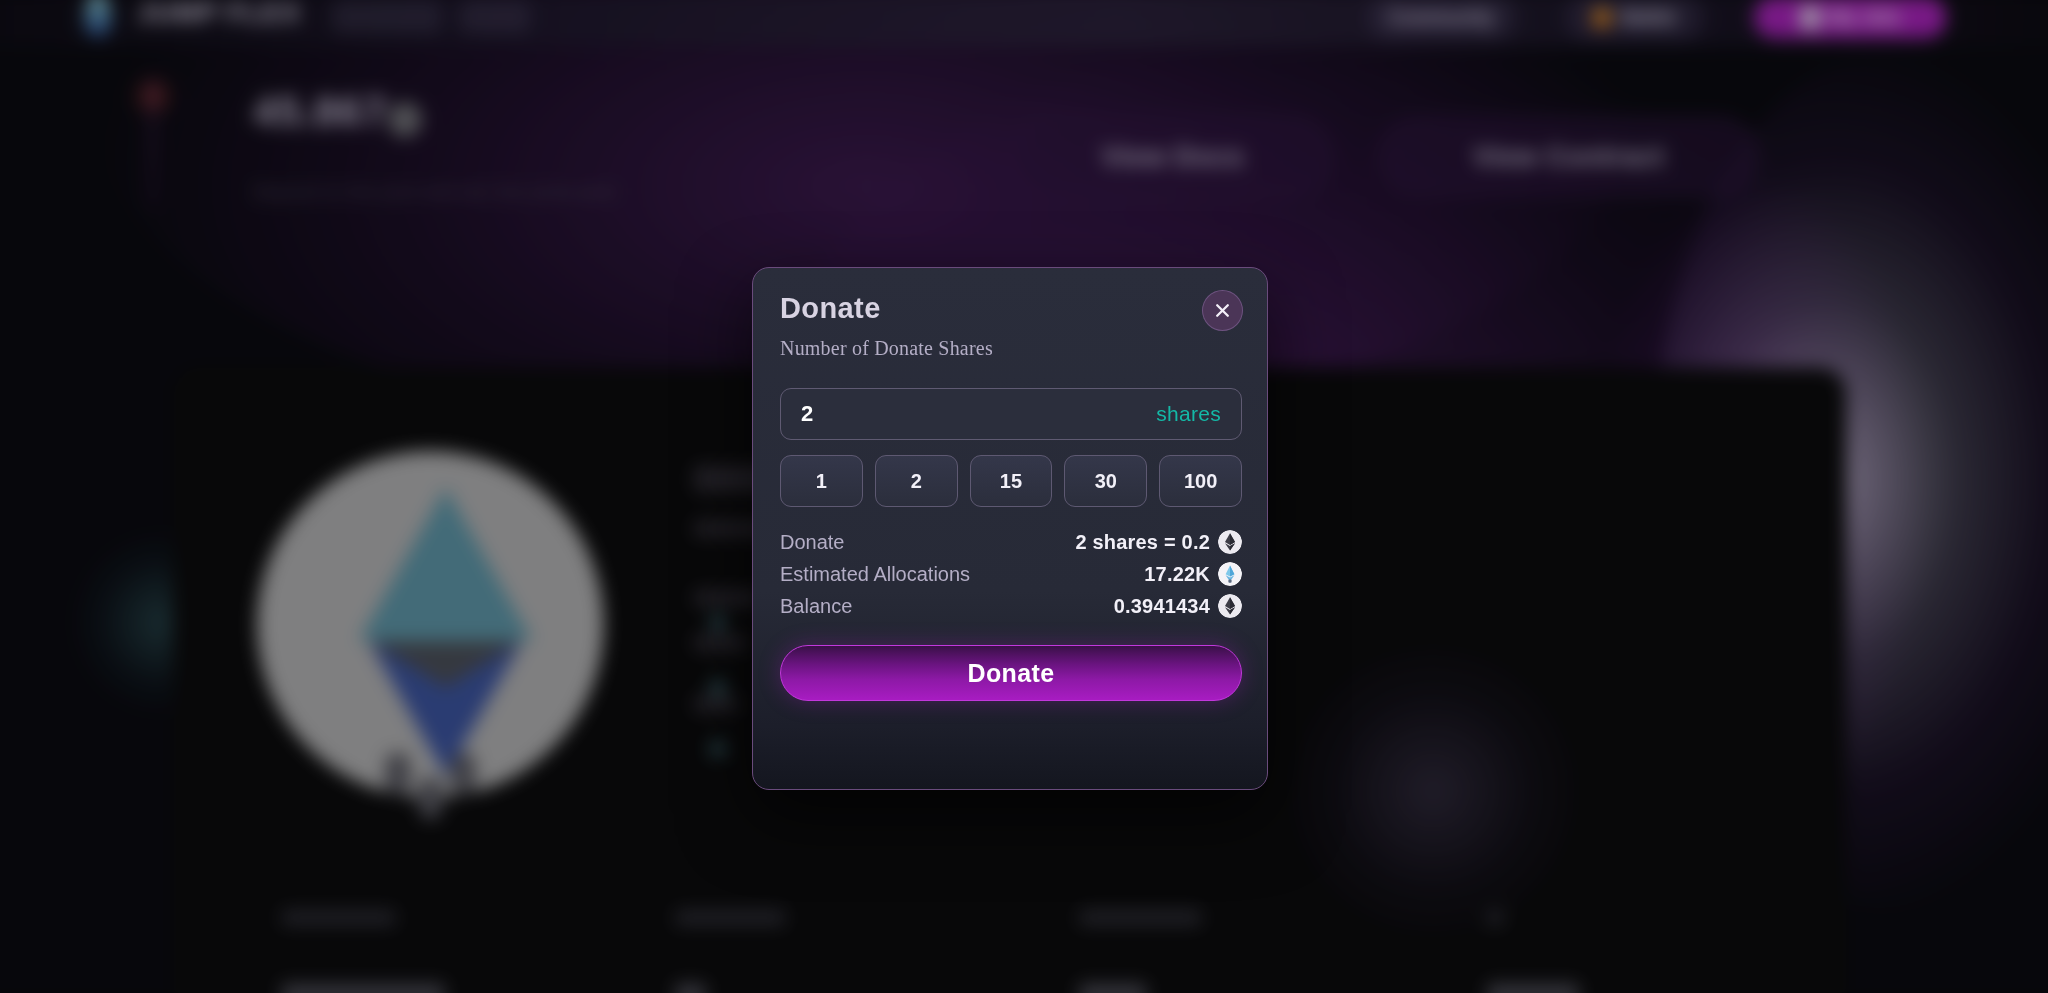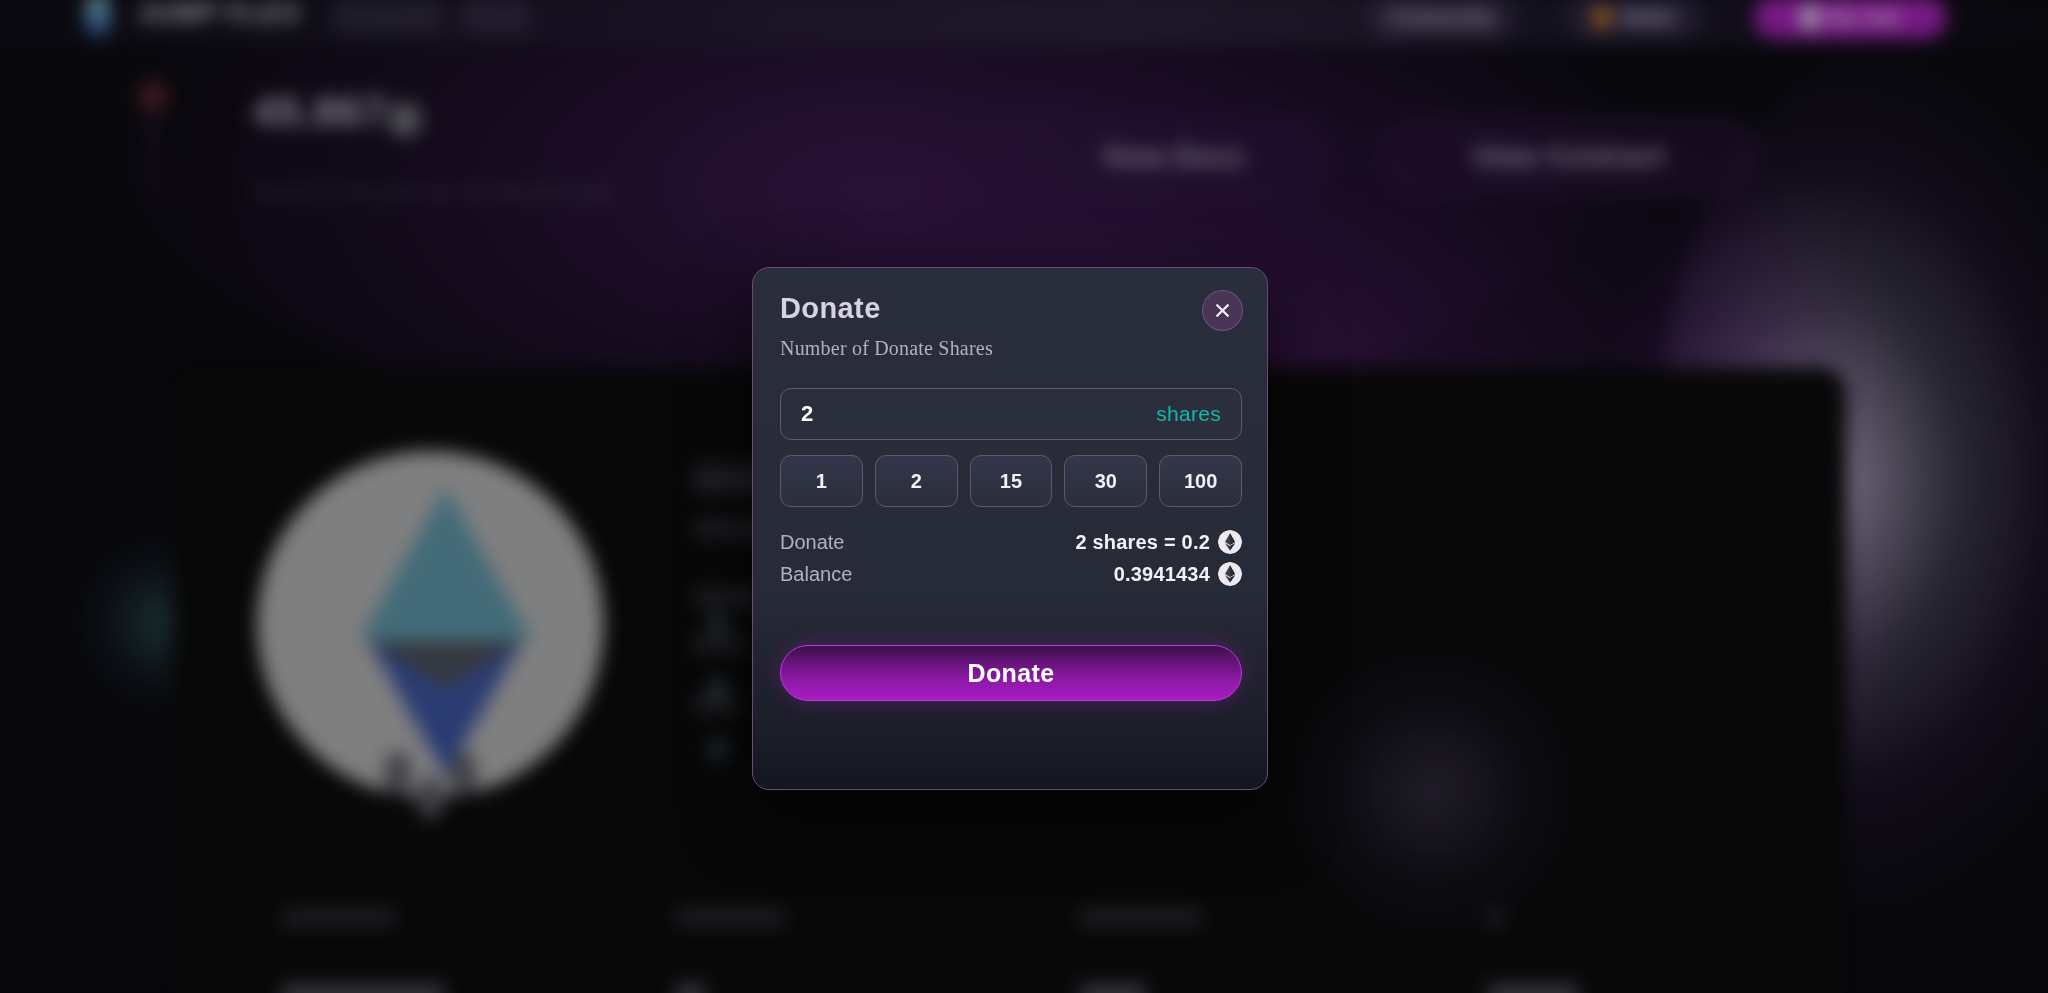--- a/index.html
+++ b/index.html
@@ -390,20 +390,33 @@
         <svg class="coin" viewBox="0 0 24 24">
           <circle cx="12" cy="12" r="12" fill="#eceaf0"></circle>
           <path d="M12 3.2 L17 12.1 L12 15 L7 12.1 Z" fill="#3d3d47"></path>
           <path d="M12 3.2 L17 12.1 L12 15 Z" fill="#2a2a33"></path>
           <path d="M12 16.1 L17 13.2 L12 20.6 L7 13.2 Z" fill="#3d3d47"></path>
           <path d="M12 16.1 L17 13.2 L12 20.6 Z" fill="#2a2a33"></path>
         </svg>
       </span>
     </div>
 
+    <div class="sum-row">
+      <span class="sum-label">Estimated Allocations</span>
+      <span class="sum-right">
+        <span class="sum-value">17.22K</span>
+        <svg class="coin" viewBox="0 0 24 24">
+          <circle cx="12" cy="12" r="12" fill="#f4f3f7"></circle>
+          <path d="M12 3.6 L16.4 12.2 L12 14.6 L7.6 12.2 Z" fill="#7ec8ea"></path>
+          <path d="M12 3.6 L16.4 12.2 L12 14.6 Z" fill="#4fa6d8"></path>
+          <path d="M12 15.6 L16.4 13.2 L12 19.6 L7.6 13.2 Z" fill="#6ab6e2"></path>
+          <rect x="10.4" y="17.6" width="3.2" height="3.2" rx="1" fill="#5a6a80"></rect>
+        </svg>
+      </span>
+    </div>
 
     <div class="sum-row">
       <span class="sum-label">Balance</span>
       <span class="sum-right">
         <span class="sum-value">0.3941434</span>
         <svg class="coin" viewBox="0 0 24 24">
           <circle cx="12" cy="12" r="12" fill="#eceaf0"></circle>
           <path d="M12 3.2 L17 12.1 L12 15 L7 12.1 Z" fill="#3d3d47"></path>
           <path d="M12 3.2 L17 12.1 L12 15 Z" fill="#2a2a33"></path>
           <path d="M12 16.1 L17 13.2 L12 20.6 L7 13.2 Z" fill="#3d3d47"></path>

